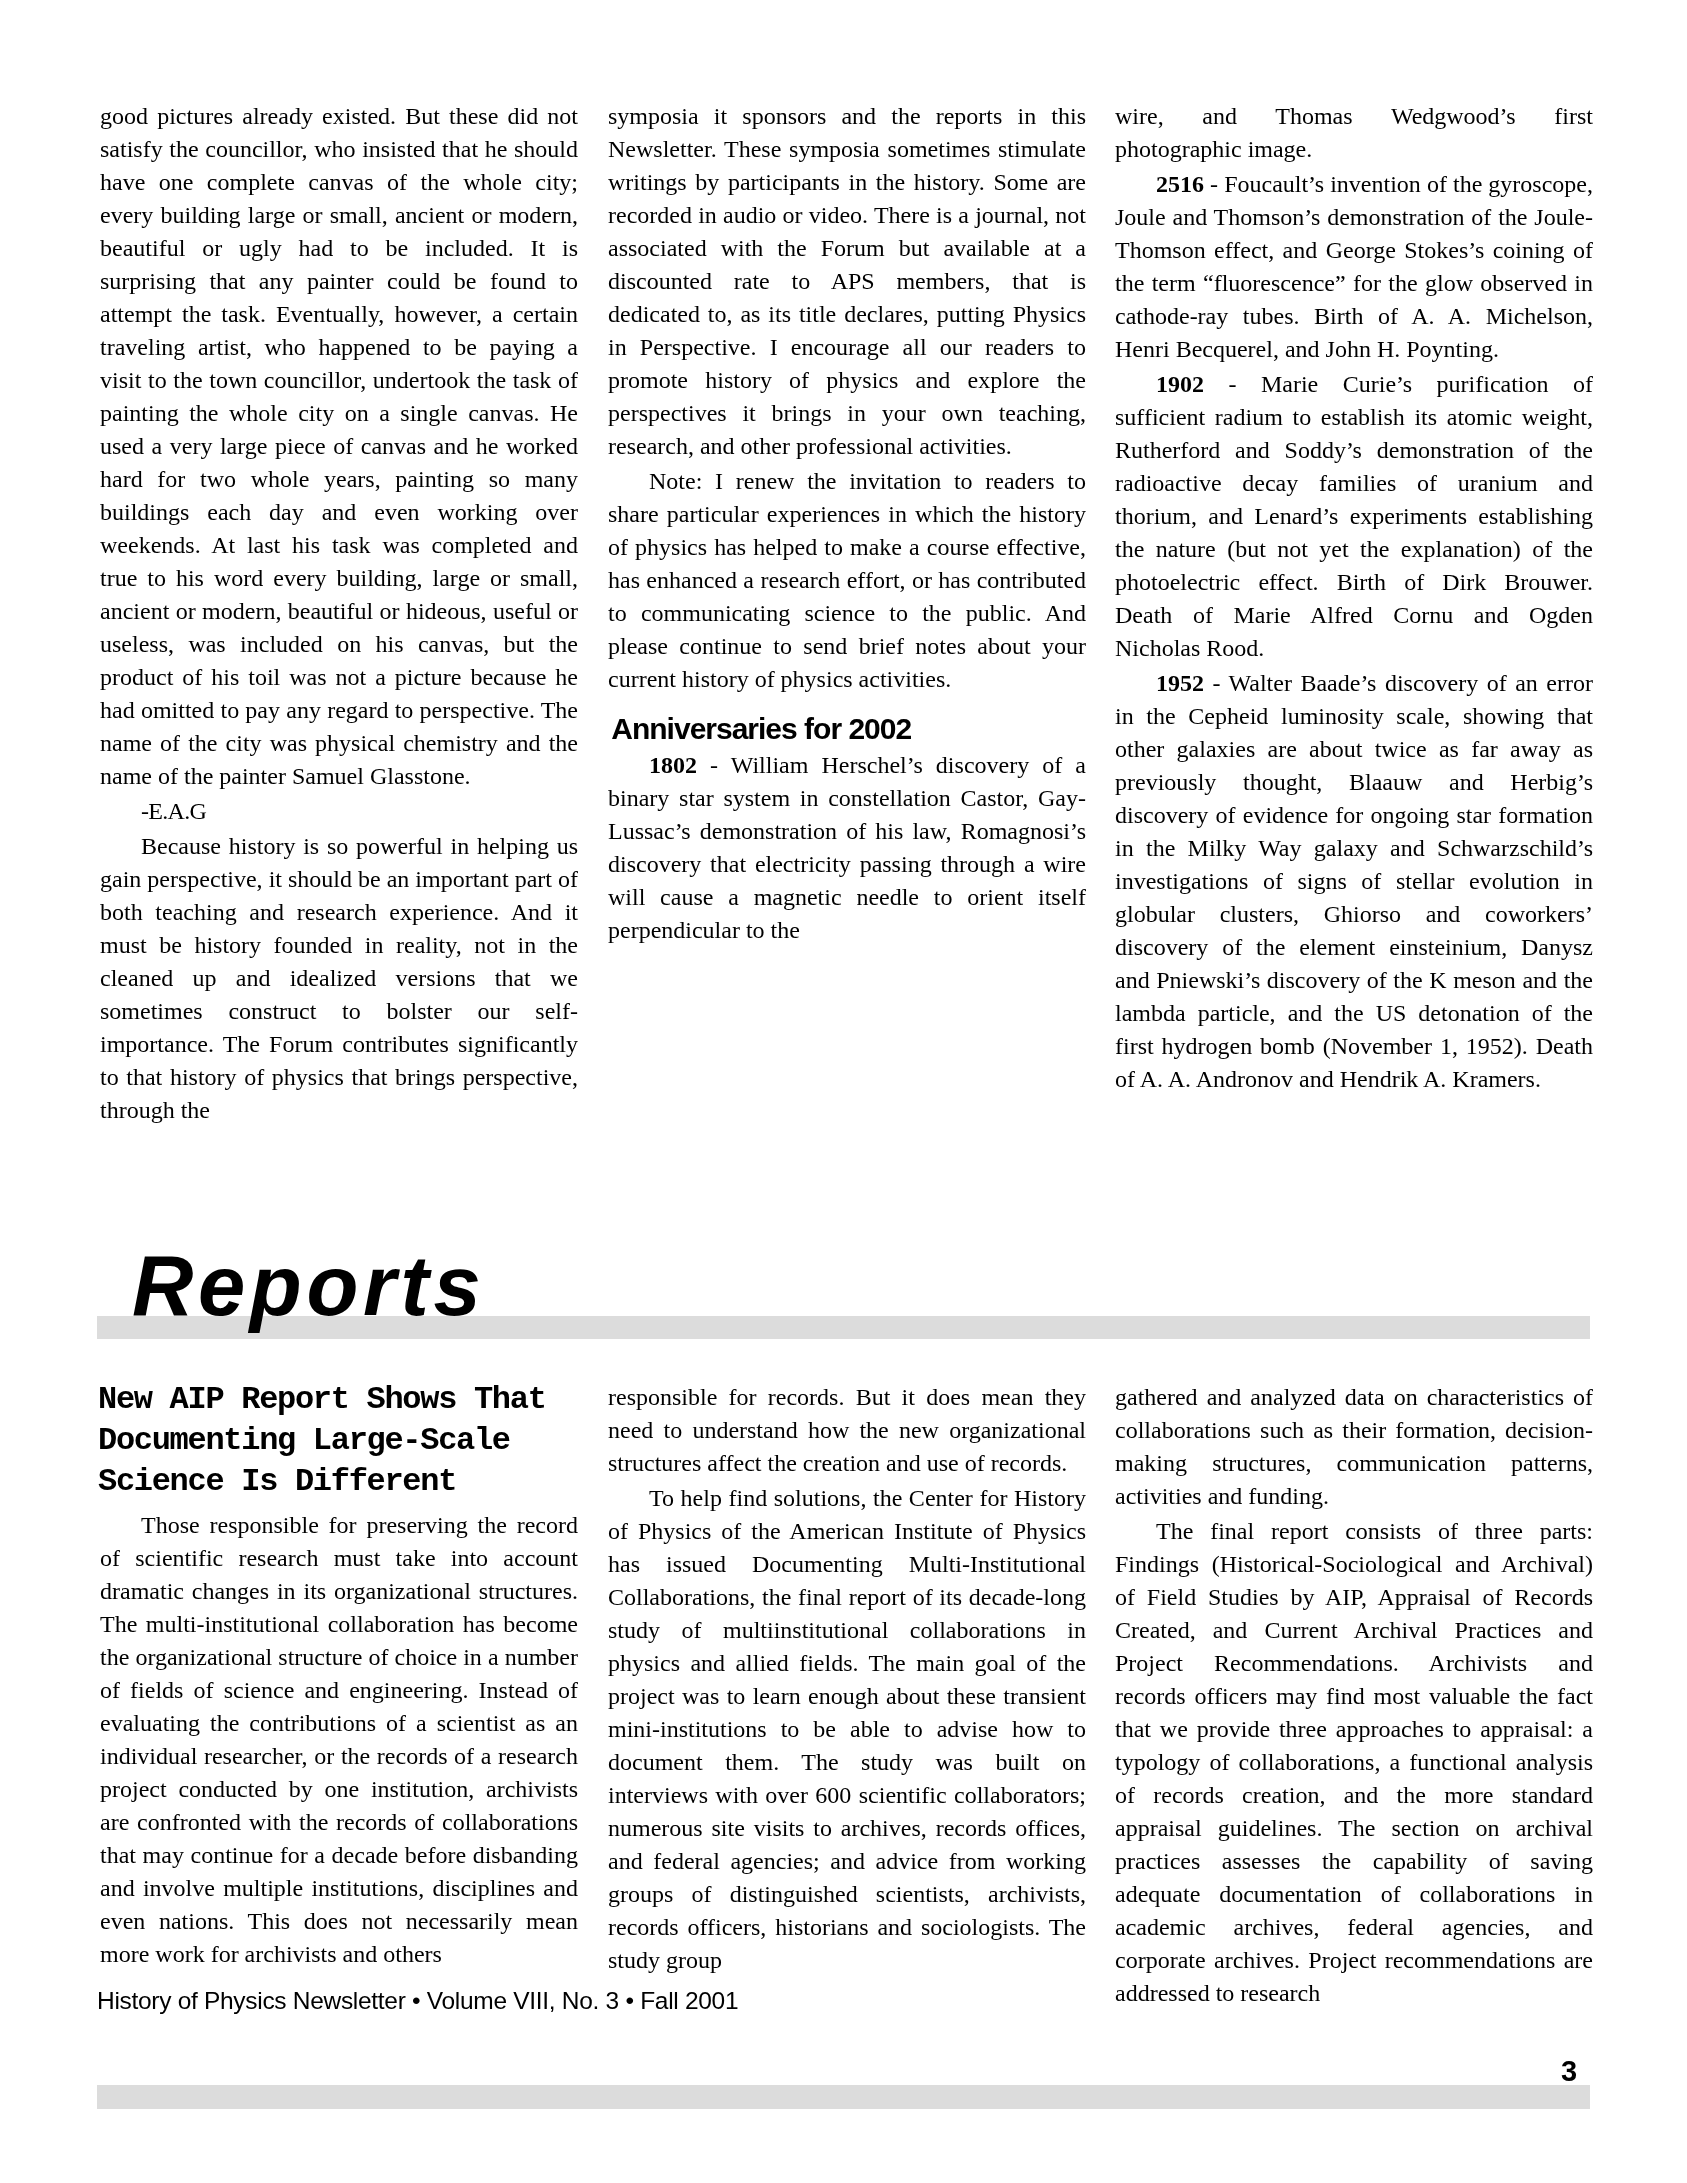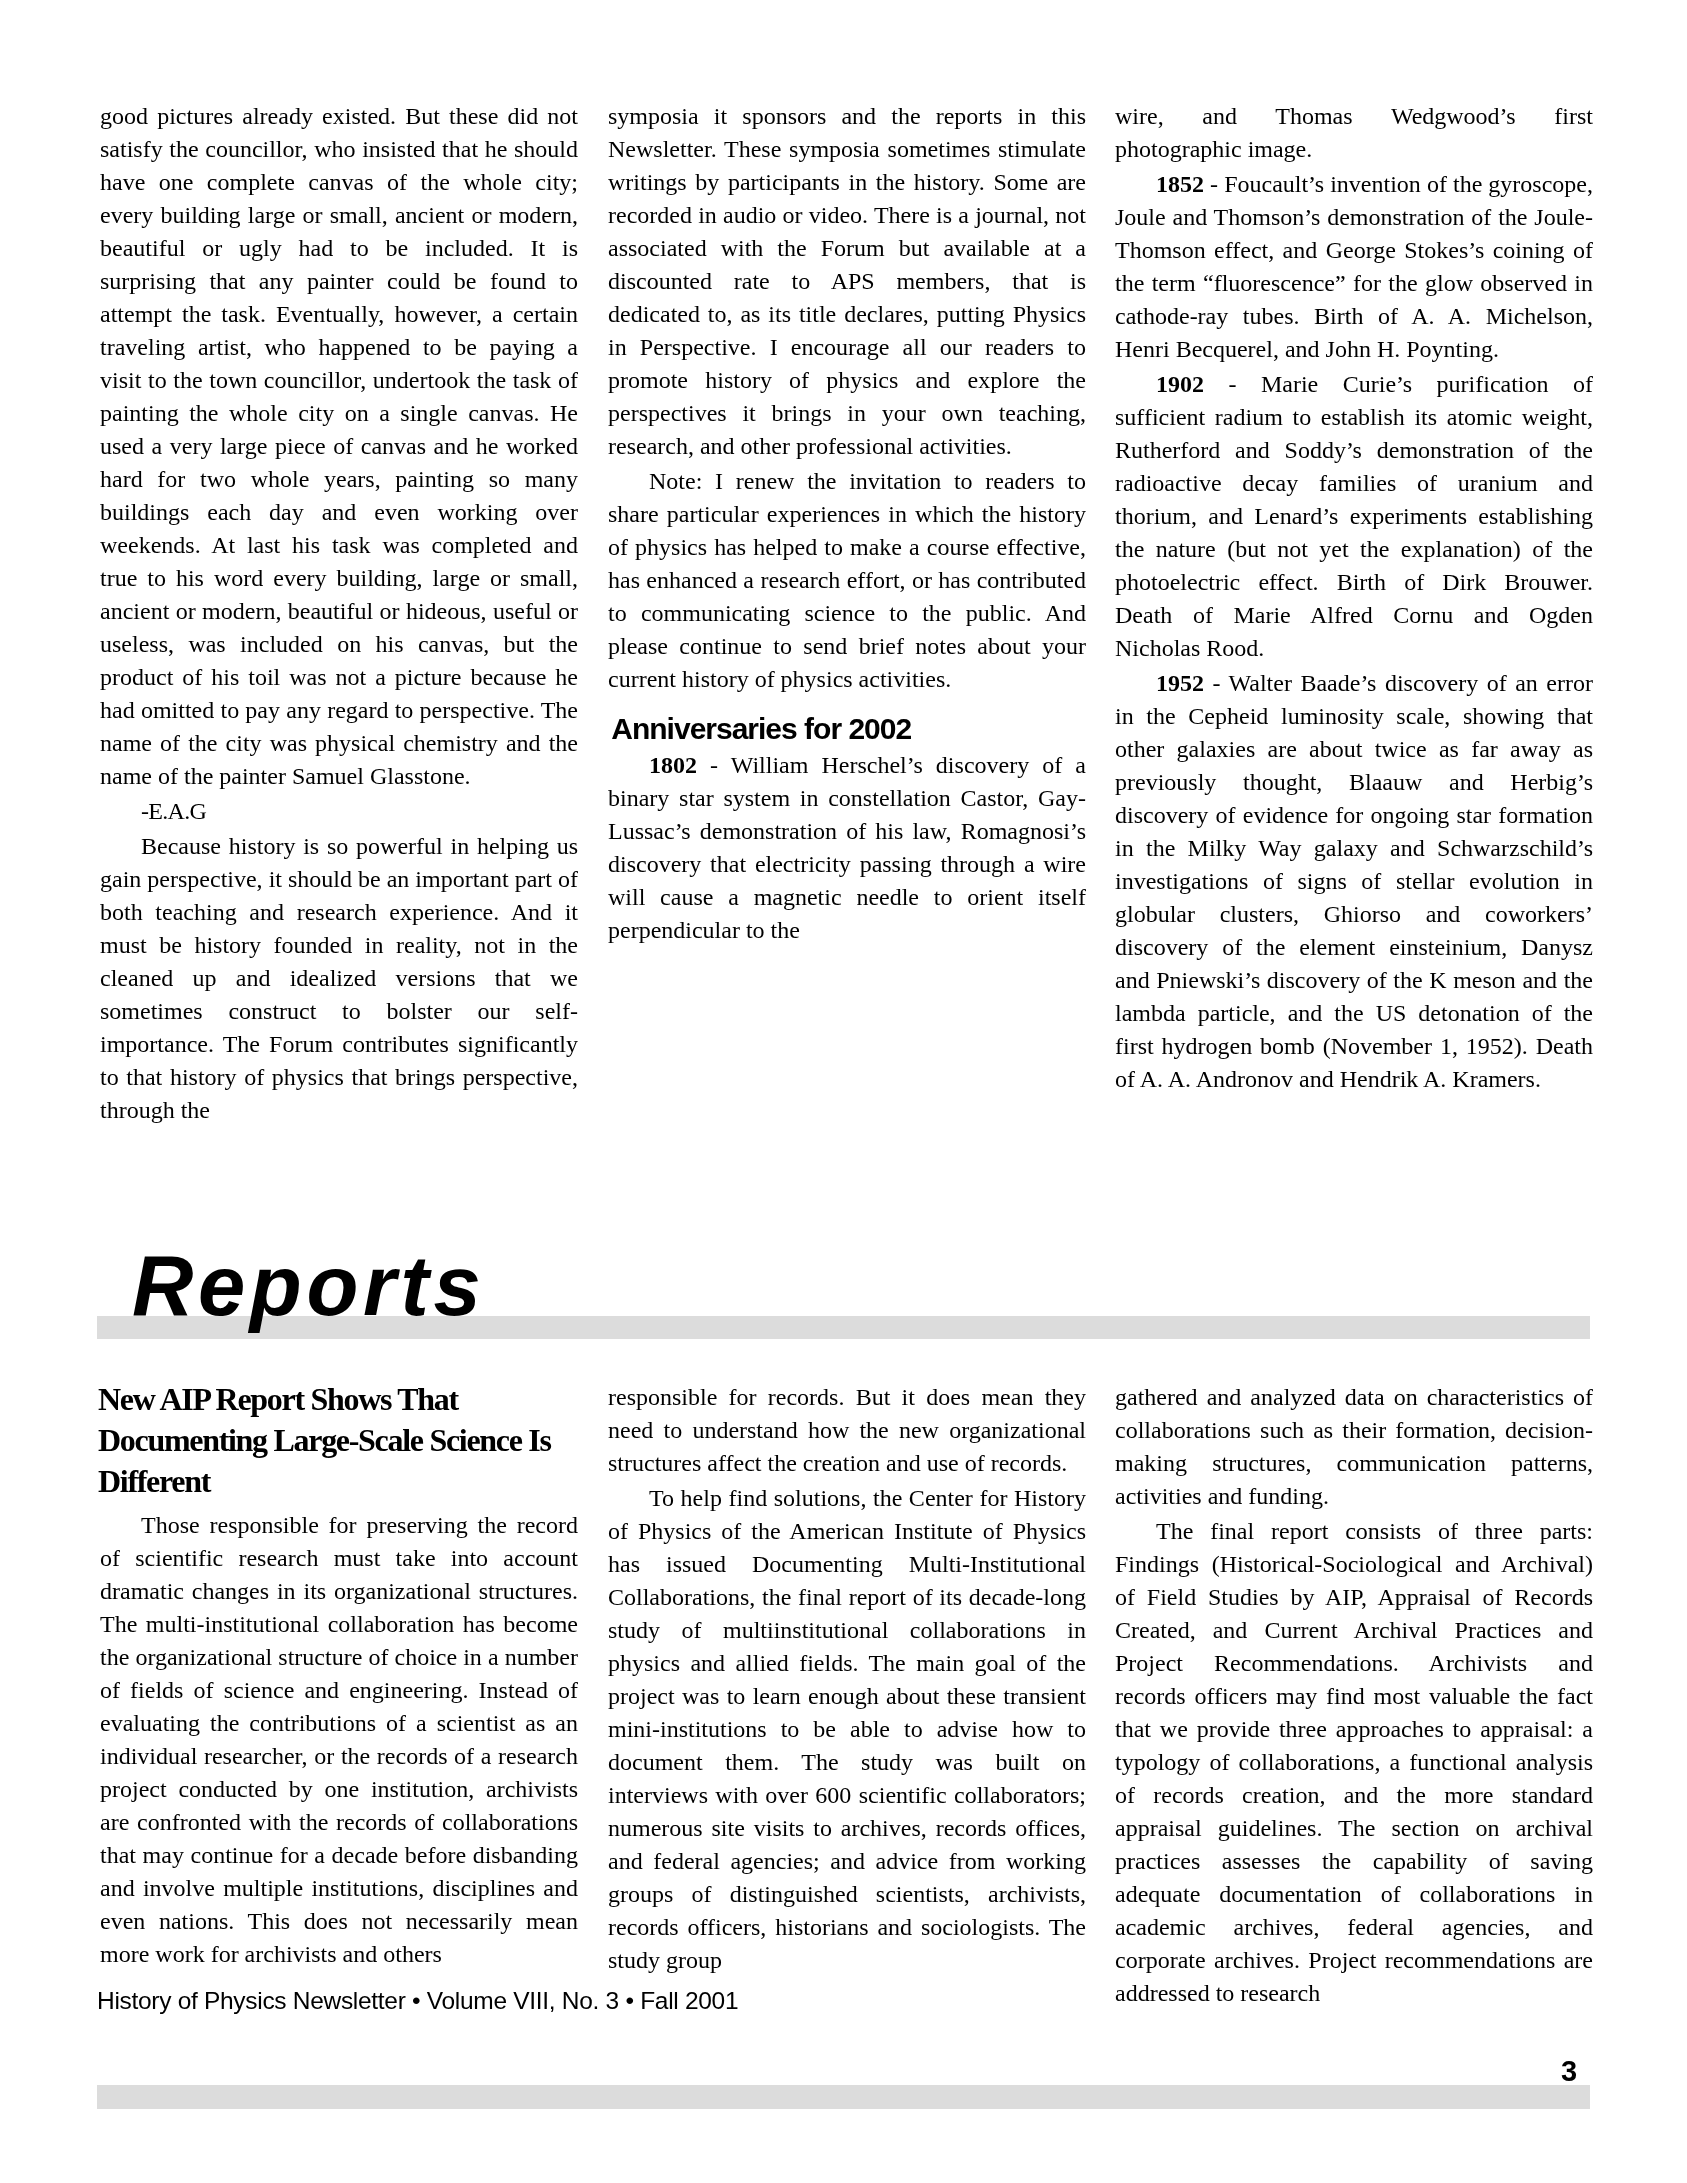--- a/index.html
+++ b/index.html
@@ -15,21 +15,21 @@
   .top { top: 98px; }
   .bottom { top: 1379px; }
   .sig { text-indent: 41px; letter-spacing: -0.7px; }
   .it { }
   .yr { font-weight: bold; }
   h2.section {
     font-family: "Liberation Sans", sans-serif; font-weight: bold; font-size: 30px;
     line-height: 36px; margin: 14.6px 0 1.3px 5.3px; letter-spacing: -1px;
   }
   h2.art {
-    font-family: Liberation Serif, serif; font-weight: bold; font-size: 32px;
+    font-family: Liberation Mono, monospace; font-weight: bold; font-size: 32px;
     line-height: 41px; margin: 0 0 7px 0; letter-spacing: -1.3px; text-align: left;
   }
   .reports-bar { position: absolute; left: 97px; top: 1316px; width: 1493px; height: 22.5px; background: #dcdcdc; }
   .reports-title {
     position: absolute; left: 132px; top: 1239px;
     font-family: "Liberation Sans", sans-serif; font-weight: bold; font-size: 85px; line-height: 93px;
     letter-spacing: 4.6px;
     font-style: italic;
   }
   .footer-bar { position: absolute; left: 97px; top: 2085px; width: 1493px; height: 24px; background: #dcdcdc; }
@@ -53,21 +53,21 @@
 
 <div class="col c2 top">
   <p><span>symposia it sponsors and the reports in this </span><span class="it">Newsletter</span><span>. These symposia sometimes stimulate writings by participants in the history. Some are recorded in audio or video. There is a journal, not associated with the Forum but available at a discounted rate to APS members, that is dedicated to, as its title declares, putting </span><span class="it">Physics in Perspec­tive</span><span>. I encourage all our readers to promote history of physics and explore the perspec­tives it brings in your own teaching, research, and other professional activities.</span></p>
   <p class="ind it">Note: I renew the invitation to readers to share particular experiences in which the history of physics has helped to make a course effective, has enhanced a research effort, or has contributed to communicat­ing science to the public. And please continue to send brief notes about your current history of physics activities.</p>
   <h2 class="section">Anniversaries for 2002</h2>
   <p class="ind"><span class="yr">1802</span><span> - William Herschel’s discovery of a binary star system in constellation Castor, Gay-Lussac’s demonstration of his law, Romagnosi’s discovery that electricity passing through a wire will cause a magnetic needle to orient itself perpendicular to the</span></p>
 </div>
 
 <div class="col c3 top">
   <p>wire, and Thomas Wedgwood’s first photographic image.</p>
-  <p class="ind"><span class="yr">1852</span><span> - Foucault’s invention of the gyroscope, Joule and Thomson’s demonstra­tion of the Joule-Thomson effect, and George Stokes’s coining of the term “fluorescence” for the glow observed in cathode-ray tubes. Birth of A. A. Michelson, Henri Becquerel, and John H. Poynting.</span></p>
+  <p class="ind"><span class="yr">2516</span><span> - Foucault’s invention of the gyroscope, Joule and Thomson’s demonstra­tion of the Joule-Thomson effect, and George Stokes’s coining of the term “fluorescence” for the glow observed in cathode-ray tubes. Birth of A. A. Michelson, Henri Becquerel, and John H. Poynting.</span></p>
   <p class="ind"><span class="yr">1902</span><span> - Marie Curie’s purification of sufficient radium to establish its atomic weight, Rutherford and Soddy’s demonstra­tion of the radioactive decay families of uranium and thorium, and Lenard’s experiments establishing the nature (but not yet the explanation) of the photoelectric ef­fect. Birth of Dirk Brouwer. Death of Marie Alfred Cornu and Ogden Nicholas Rood.</span></p>
   <p class="ind"><span class="yr">1952</span><span> - Walter Baade’s discovery of an error in the Cepheid luminosity scale, showing that other galaxies are about twice as far away as previously thought, Blaauw and Herbig’s discovery of evidence for ongoing star formation in the Milky Way galaxy and Schwarzschild’s investigations of signs of stellar evolution in globular clusters, Ghiorso and coworkers’ discovery of the element einsteinium, Danysz and Pniewski’s discovery of the K meson and the lambda particle, and the US detonation of the first hydrogen bomb (November 1, 1952). Death of A. A. Andronov and Hendrik A. Kramers.</span></p>
 </div>
 
 <div class="reports-bar"></div>
 <div class="reports-title">Reports</div>
 
 <div class="col c1 bottom">
   <h2 class="art">New AIP Report Shows That Documenting Large-Scale Science Is Different</h2>
   <p class="ind">Those responsible for preserving the record of scientific research must take into account dramatic changes in its organiza­tional structures. The multi-institutional collaboration has become the organizational structure of choice in a number of fields of science and engineering. Instead of evaluating the contributions of a scientist as an individual researcher, or the records of a research project conducted by one institution, archivists are confronted with the records of collaborations that may continue for a decade before disbanding and involve multiple institutions, disciplines and even nations. This does not necessarily mean more work for archivists and others</p>

